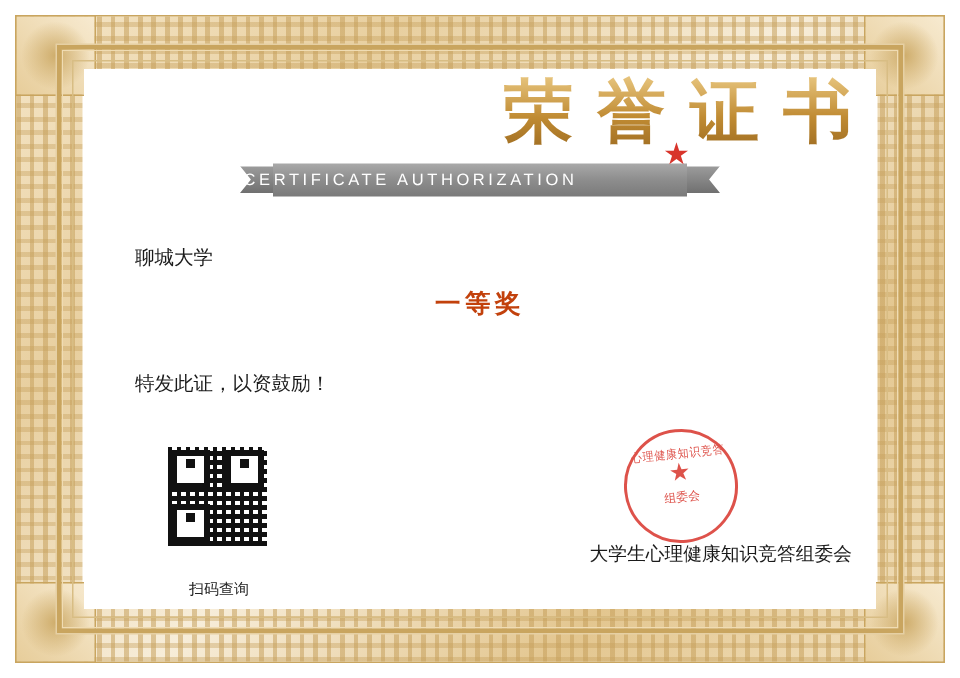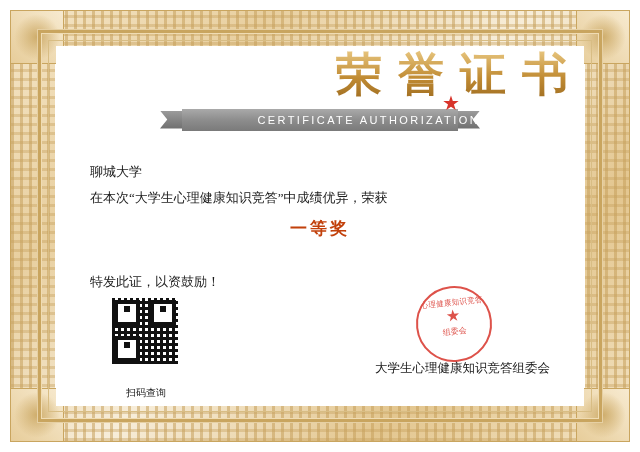--- a/index.html
+++ b/index.html
@@ -126,21 +126,21 @@
     height: 18px;
     background: linear-gradient(180deg, #9b9b9b, #6f6f6f);
   }
   .ribbon-tail.left  { left: 0; clip-path: polygon(0 0, 100% 0, 100% 100%, 0 100%, 28% 50%); }
   .ribbon-tail.right { right: 0; clip-path: polygon(0 0, 100% 0, 72% 50%, 100% 100%, 0 100%); }
   .ribbon-text {
     position: absolute;
     left: 0; right: 0; top: 0;
     height: 29px;
     line-height: 22px;
-    text-align: right;
+    text-align: left;
     color: #ffffff;
     font-family: "Liberation Sans", sans-serif;
     font-size: 11px;
     letter-spacing: 2.4px;
     text-indent: 2.4px;
   }
   .star {
     position: absolute;
     right: 20px;
     top: -16px;
@@ -213,24 +213,24 @@
   .qr-label {
     margin-top: 20px;
     font-size: 10px;
     color: #222;
     font-family: "Liberation Serif", serif;
   }
 
   
   .sign-area {
     position: absolute;
-    right: 34px;
+    right: 16px;
     bottom: 24px;
     text-align: right;
-    font-family: Liberation Mono, monospace;
+    font-family: Liberation Sans, sans-serif;
     font-size: 12.5px;
     color: #1b1b1b;
     line-height: 1.9;
   }
   .seal {
     position: absolute;
     right: 92px;
     bottom: 44px;
     width: 72px;
     height: 72px;
@@ -283,21 +283,20 @@
     <div class="ribbon-wrap">
       <div class="ribbon-tail left"></div>
       <div class="ribbon-tail right"></div>
       <div class="ribbon-bar"></div>
       <div class="ribbon-text">CERTIFICATE AUTHORIZATION</div>
       <div class="star">★</div>
     </div>
 
     <div class="body-block">
       <div class="recipient-org">聊城大学</div>
-      <div class="statement">在本次“大学生心理健康知识竞答”中成绩优异，荣获</div>
     </div>
 
     <div class="award">一等奖</div>
 
     <div class="encourage">特发此证，以资鼓励！</div>
 
     <div class="qr-area">
       <div class="qr-code">
         <div class="qr-eye tl">
             <i></i>

